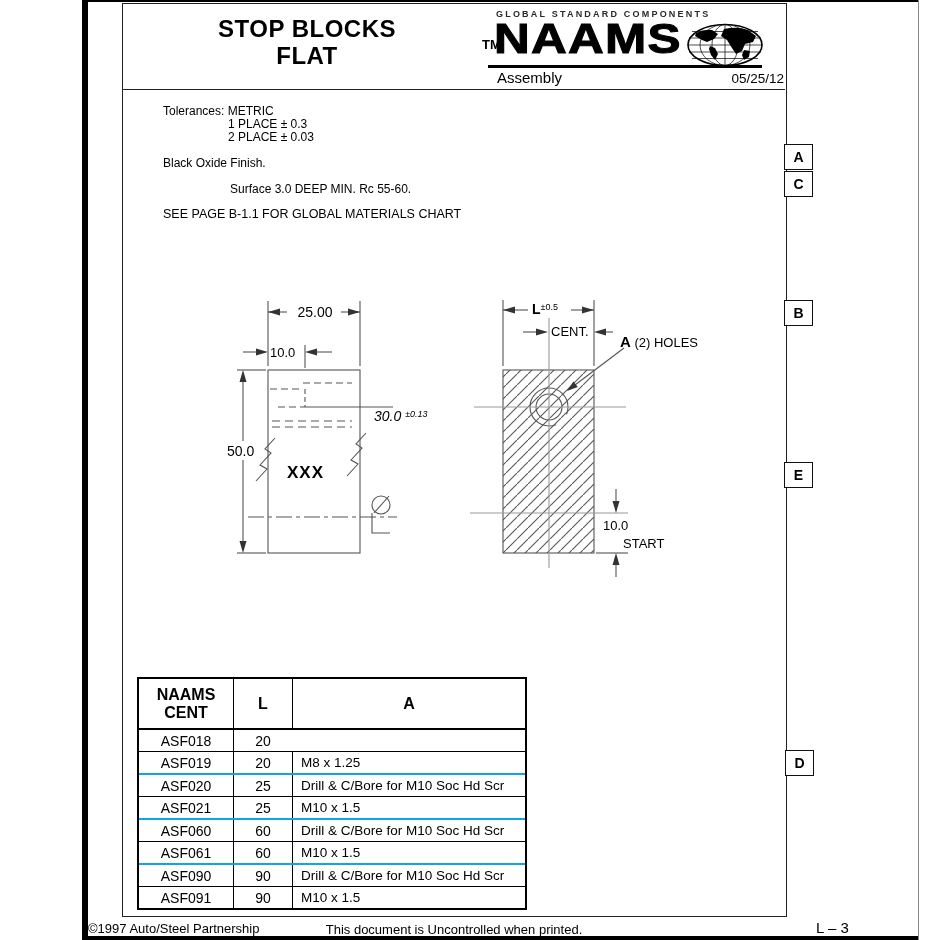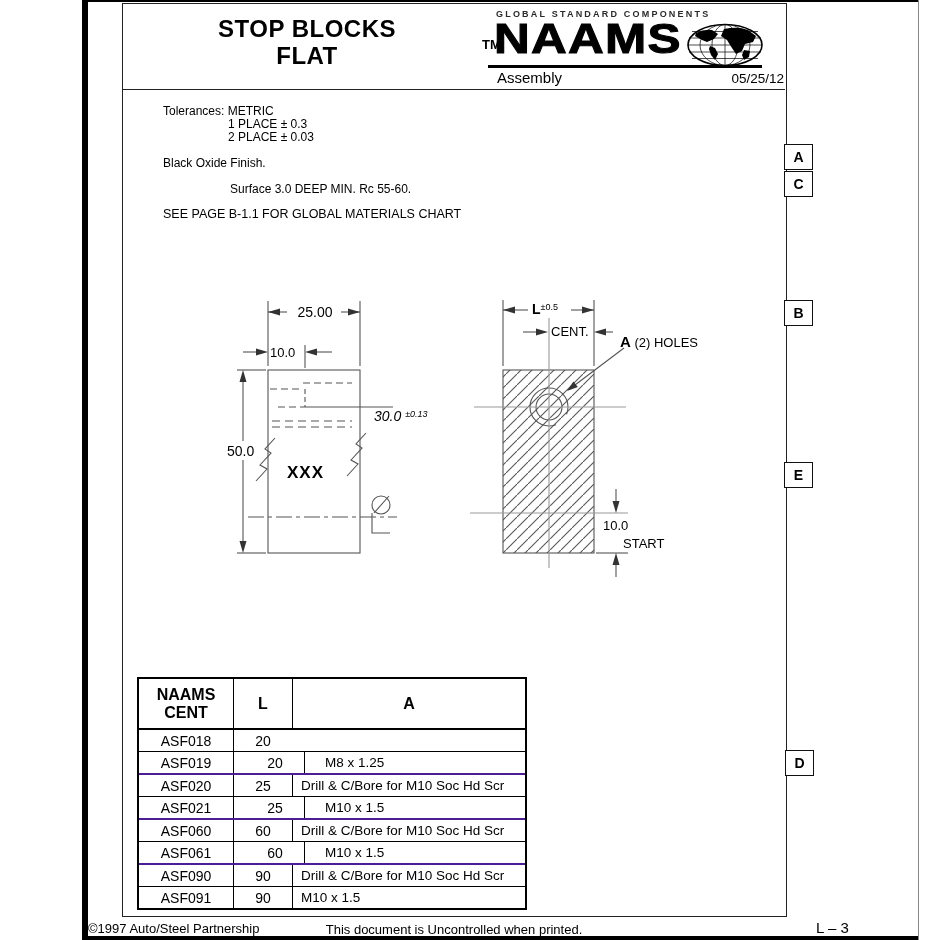--- a/index.html
+++ b/index.html
@@ -42,21 +42,21 @@
   .t-row{display:flex;align-items:stretch;}
   .t-cell{border-right:1.5px solid #000;display:flex;align-items:center;justify-content:center;}
   .t-cell:last-child{border-right:none;}
   .c-code{width:94px;flex:none;}
   .c-l{width:58px;flex:none;}
   .c-a{flex:1;justify-content:flex-start;padding-left:8px;}
   .t-head{height:49px;border-bottom:2px solid #000;font-weight:bold;font-size:16px;text-align:center;line-height:18px;}
   .t-data{height:21px;font-size:14px;}
   .t-data .c-a{font-size:13.5px;}
   .sep-thin{border-bottom:1px solid #000;}
-  .sep-thick{border-bottom:2px solid #4c1d95;gap:12px;}
+  .sep-thick{border-bottom:2px solid #0ea5e9;}
   
   .marker{position:absolute;width:27px;height:24px;border:1.5px solid #111;background:#fff;
           display:flex;align-items:center;justify-content:center;font-size:14px;font-weight:bold;}
   
   .footer-text{font-size:13px;}
   #page-number{font-size:15px;}
 </style>
 </head>
 <body>
 

